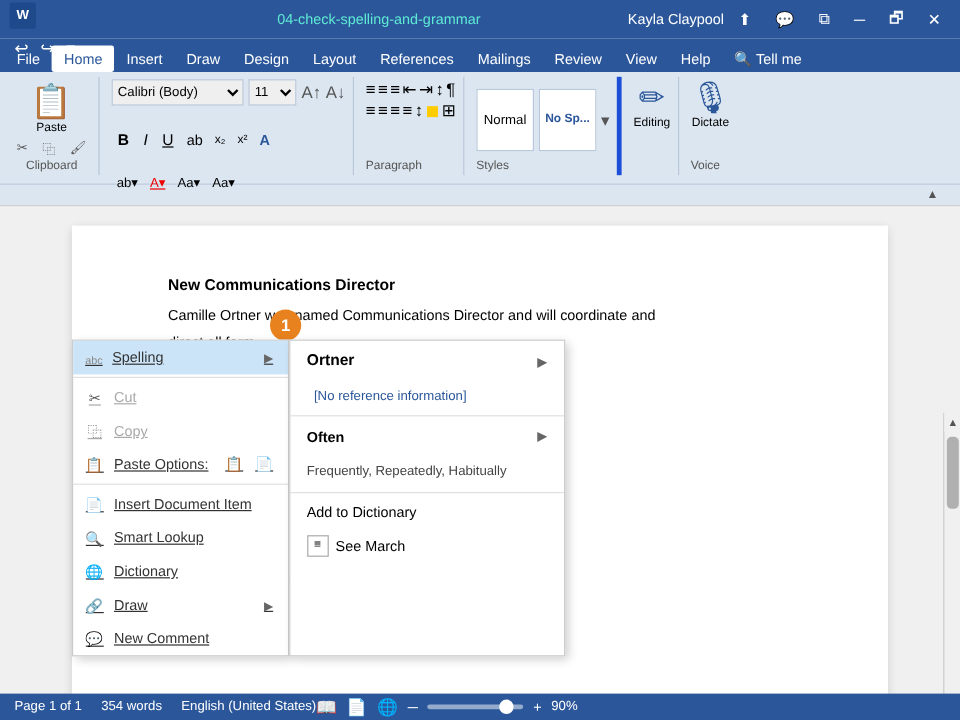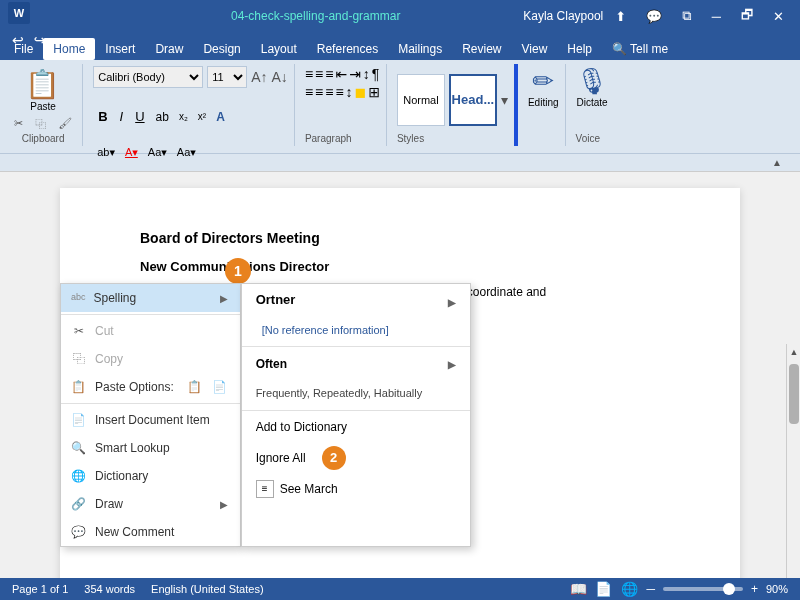--- a/index.html
+++ b/index.html
@@ -82,23 +82,24 @@
       background: white;
       border: 1px solid #ccc;
       box-shadow: 3px 3px 8px rgba(0,0,0,0.2);
       min-width: 170px;
       font-size: 12px;
     }
     .ctx-item {
       padding: 5px 12px 5px 10px;
       cursor: pointer;
       display: flex;
-      align-items: center;
+      align-items: flex-end;
       gap: 8px;
       color: #333;
+      text-decoration: underline;
     }
     .ctx-item.disabled { color: #aaa; }
     .ctx-item.highlighted { background: #cce4f7; }
     .ctx-separator { height: 1px; background: #e0e0e0; margin: 2px 0; }
     .ctx-arrow { margin-left: auto; color: #666; font-size: 10px; }
     .ctx-icon { width: 16px; height: 16px; display: flex; align-items: center; justify-content: center; font-size: 12px; color: #555; }
     .ctx-abc { font-size: 9px; color: #888; }
     .ctx-label { font-size: 12px; }
 
     
@@ -124,21 +125,20 @@
 
     
     .status-bar {
       background: #2b579a;
       height: 22px;
       display: flex;
       align-items: center;
       padding: 0 12px;
       color: white;
       font-size: 11px;
-      justify-content: space-between;
       position: absolute;
       bottom: 0;
       width: 100%;
     }
     .status-left { display: flex; gap: 16px; }
     .status-right { display: flex; align-items: center; gap: 8px; }
     .zoom-slider { width: 80px; height: 4px; background: rgba(255,255,255,0.5); border-radius: 2px; position: relative; cursor: pointer; }
     .zoom-thumb { position: absolute; left: 75%; top: -4px; width: 12px; height: 12px; background: white; border-radius: 50%; }
     .scroll-bar {
       position: absolute;
@@ -278,21 +278,21 @@
       <span style="font-size:14px; cursor:pointer;">↕</span>
       <span style="font-size:14px; cursor:pointer; color:#ffcc00;">◼</span>
       <span style="font-size:14px; cursor:pointer;">⊞</span>
     </div>
     <span style="font-size:10px; color:#555; margin-top:auto;">Paragraph</span>
   </div>
 
   <div style="display:flex; flex-direction:column; padding:2px 6px; border-right:4px solid #1d4ed8; height:82px;">
     <div style="display:flex; gap:4px; flex:1; align-items:center;">
       <div style="width:48px; height:52px; border:1px solid #b8c8da; background:white; display:flex; align-items:center; justify-content:center; font-size:11px; cursor:pointer;">Normal</div>
-      <div style="width:48px; height:52px; border:2px solid #2b579a; background:white; display:flex; align-items:center; justify-content:center; font-size:11px; cursor:pointer; font-weight:bold; font-size:13px; color:#2b579a;">Head...</div>
+      <div style="width:48px; height:52px; border:1px solid #b8c8da; background:white; display:flex; align-items:center; justify-content:center; font-size:11px; cursor:pointer; font-size:10px; color:#2b579a; font-weight:bold;">No Sp...</div>
       <span style="cursor:pointer; font-size:14px; color:#555;">▾</span>
     </div>
     <span style="font-size:10px; color:#555;">Styles</span>
   </div>
 
   <div style="display:flex; flex-direction:column; padding:2px 6px; border-right:1px solid #b8c8da; height:82px; gap:4px;">
     <div style="display:flex; flex-direction:column; align-items:center; cursor:pointer;">
       <span style="font-size:26px; color:#2b579a;">✏</span>
       <span style="font-size:10px;">Editing</span>
     </div>
@@ -306,21 +306,20 @@
   </div>
 </div>
 
 <div style="background:#dce6f0; height:18px; border-bottom:1px solid #ccc; display:flex; align-items:center; justify-content:flex-end; padding:0 18px 0 0;">
   <span style="font-size:10px; color:#555; cursor:pointer;">▲</span>
 </div>
 
 <div class="doc-container">
   <div class="doc-page">
     <div class="step-badge badge1">1</div>
-    <div class="doc-title">Board of Directors Meeting</div>
     <div class="doc-subtitle">New Communications Director</div>
     <div class="doc-text">Camille Ortner was named Communications Director and will coordinate and</div>
     <div class="doc-text">
       <span>direct all form</span>
     </div>
     <div class="doc-text">know-how as a</div>
     <div class="doc-text">marketing and</div>
     <div class="doc-text">Client correspo</div>
     <div class="doc-text">Internal comm</div>
     <div class="doc-text">Press releases a</div>
@@ -397,24 +396,20 @@
           <span>Often</span>
           <span class="arrow-right">▶</span>
         </div>
         <div class="spell-item often-sub">
           <span>Frequently, Repeatedly, Habitually</span>
         </div>
         <div class="spell-separator"></div>
         <div class="spell-item add">
           <span>Add to Dictionary</span>
         </div>
-        <div class="spell-item ignore" style="display:flex; align-items:center;">
-          <span>Ignore All</span>
-          <div class="step-badge" style="position:relative; width:24px; height:24px; margin-left:8px; font-size:13px;">2</div>
-        </div>
         <div class="spell-item see-more">
           <div class="spell-icon-box">≡</div>
           <span>See March</span>
         </div>
       </div>
     </div>
   </div>
 
   <div class="scroll-bar">
     <div class="scroll-btn">▲</div>

